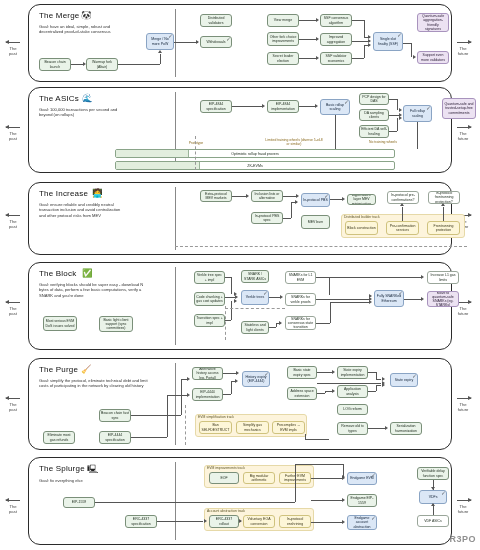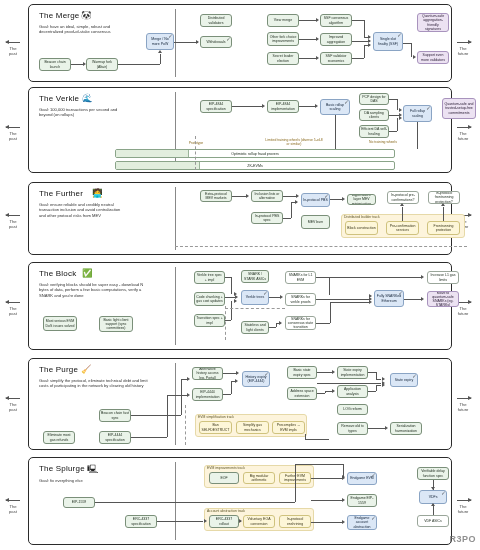--- a/index.html
+++ b/index.html
@@ -5,21 +5,21 @@
   html,body{margin:0;padding:0;background:#ffffff;}
   body{width:480px;height:550px;overflow:hidden;font-family:"Liberation Sans",sans-serif;color:#222;}
   #root{position:relative;width:480px;height:550px;}
 
   .edge-label{position:absolute;font-size:4.2px;line-height:5px;color:#444;text-align:center;width:22px;}
   .edge-arrow{position:absolute;width:14px;height:1px;background:#555;}
   .edge-arrow::after{content:"";position:absolute;top:-2px;width:0;height:0;border-top:2.5px solid transparent;border-bottom:2.5px solid transparent;}
   .edge-arrow.left::after{left:-1px;border-right:4px solid #555;}
   .edge-arrow.right::after{right:-1px;border-left:4px solid #555;}
 
-  .section{position:absolute;left:28px;width:424px;border:1px solid #2b2b2b;border-radius:5px;background:#fff;box-sizing:border-box;}
+  .section{position:absolute;left:28px;width:424px;border:1px solid #2b2b2b;border-radius:12px;background:#fff;box-sizing:border-box;}
   .divider{position:absolute;top:4px;bottom:4px;width:0;border-left:1px solid #888;}
   .vdash{position:absolute;width:0;border-left:1px dashed #999;}
   .hdash{position:absolute;height:0;border-top:1px dashed #999;}
 
   .sec-title{position:absolute;font-size:8px;font-weight:400;color:#111;letter-spacing:.2px;}
   .sec-emoji{position:absolute;font-size:8.5px;}
   .sec-goal{position:absolute;font-size:4.1px;line-height:5.4px;color:#333;}
 
   .node{position:absolute;box-sizing:border-box;border-radius:3px;border:1px solid #7a8f79;
         background:#eaf3e9;font-size:3.5px;line-height:4.2px;text-align:center;color:#1d2b1d;
@@ -163,21 +163,21 @@
       <div class="arw r" style="left:339px;top:38px;"></div>
       <div class="ln lnh" style="left:335px;top:40px;width:6px;"></div>
     <div class="ln lnh" style="left:374px;top:38px;width:8px;"></div>
     <div class="ln lnv" style="left:382px;top:38px;height:14px;"></div>
       <div class="arw r" style="left:384px;top:50px;"></div>
   </div>
 
   <div class="section" style="top:87px;height:86px;">
     <div class="divider" style="left:146px;"></div>
 
-    <div class="sec-title" style="left:10px;top:6px;">The Verkle</div>
+    <div class="sec-title" style="left:10px;top:6px;">The ASICs</div>
     <div class="sec-emoji" style="left:53px;top:5px;">🌊</div>
     <div class="sec-goal" style="left:10px;top:19px;width:80px;">Goal: 100,000 transactions per second and beyond (on rollups)</div>
 
     <div class="node" style="left:171px;top:12px;width:32px;height:13px;">
         <span>EIP-4844 specification</span>
       </div>
     <div class="node" style="left:238px;top:12px;width:32px;height:13px;">
         <span>EIP-4844 implementation</span>
       </div>
     <div class="node blue" style="left:291px;top:11px;width:30px;height:16px;">
@@ -228,21 +228,21 @@
       <div class="ln lnv" style="left:368px;top:30px;height:13px;"></div>
       <div class="arw r" style="left:370px;top:28px;"></div>
     <div class="ln lnv" style="left:306px;top:27px;height:34px;"></div>
     <div class="ln lnv" style="left:388px;top:34px;height:27px;"></div>
     <div class="vdash" style="left:166px;top:48px;height:34px;"></div>
   </div>
 
   <div class="section" style="top:182px;height:73px;">
     <div class="divider" style="left:146px;"></div>
 
-    <div class="sec-title" style="left:10px;top:6px;">The Further</div>
+    <div class="sec-title" style="left:10px;top:6px;">The Increase</div>
     <div class="sec-emoji" style="left:63px;top:5px;">🧑‍💻</div>
     <div class="sec-goal" style="left:10px;top:19px;width:84px;">Goal: ensure reliable and credibly neutral transaction inclusion and avoid centralization and other protocol risks from MEV</div>
 
     <div class="node" style="left:171px;top:7px;width:32px;height:12px;">
         <span>Extra-protocol MEV markets</span>
       </div>
     <div class="node" style="left:222px;top:7px;width:32px;height:12px;">
         <span>Inclusion lists or alternative</span>
       </div>
     <div class="node" style="left:222px;top:29px;width:32px;height:12px;">

